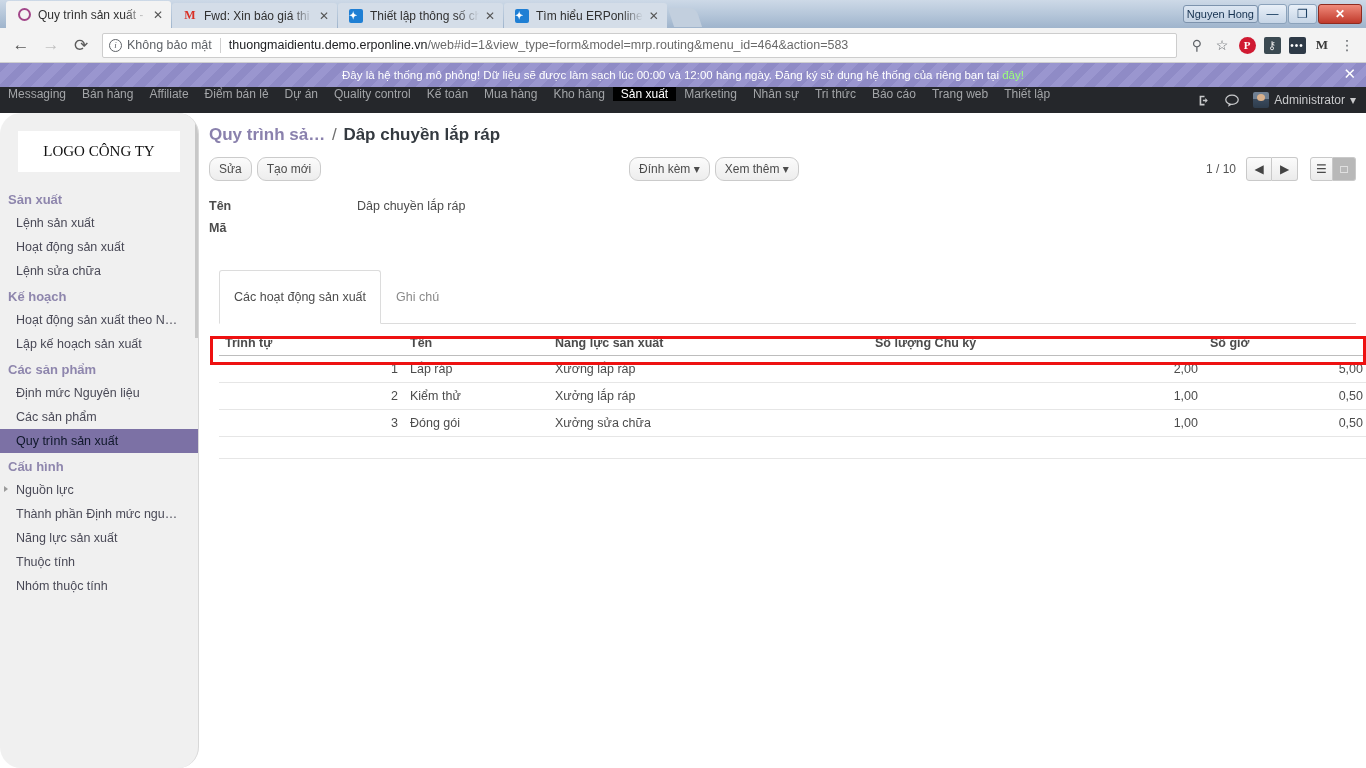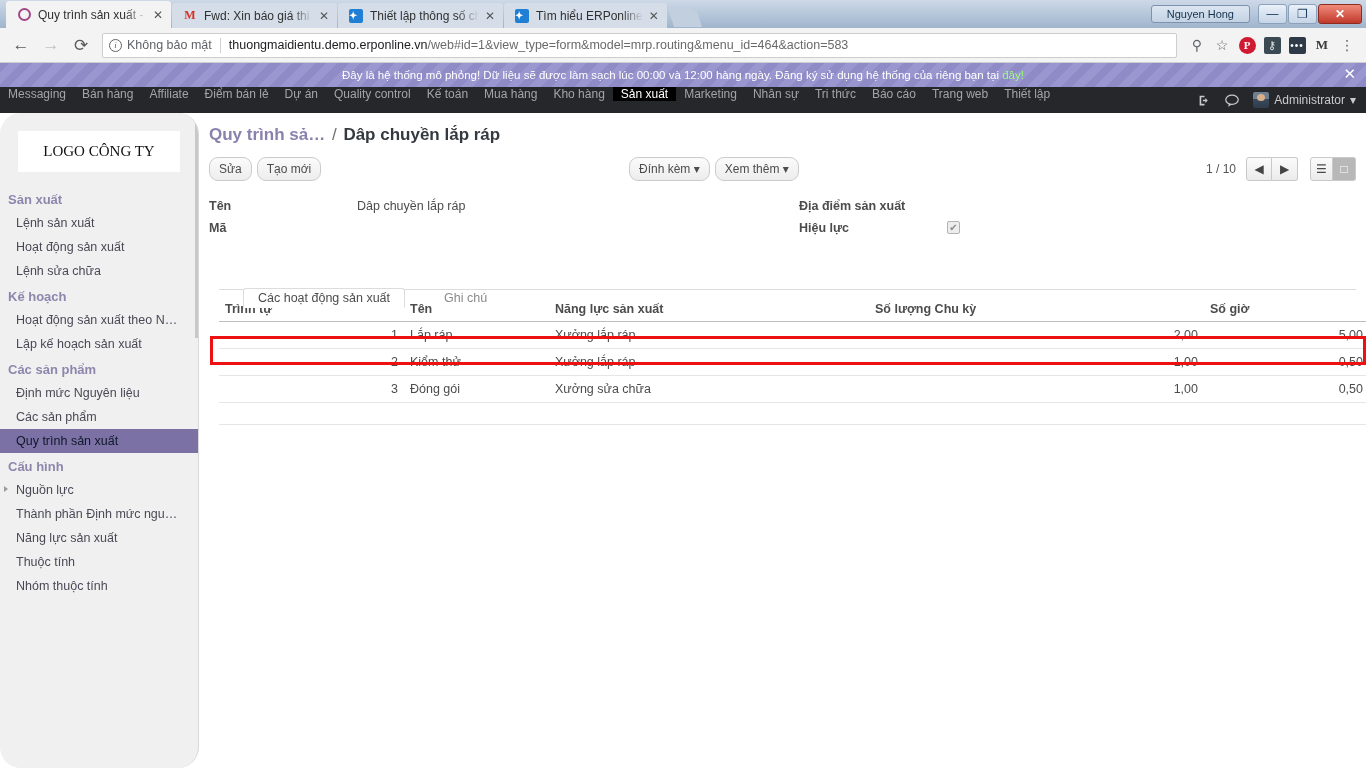--- a/index.html
+++ b/index.html
@@ -67,22 +67,21 @@
     border-top-left-radius: 2px; border-top-right-radius: 6px;
     transform: skewX(18deg);
   }
   .win-right {
     position: absolute; right: 0; top: 0;
     display: flex; align-items: center; height: 28px;
   }
   .user-chip {
     border: 1px solid #7d93ad; border-radius: 3px;
     background: linear-gradient(to bottom,#dce6f2,#c3d2e3);
-    font-size: 11px; padding: 2px 15px; color: #15314f;
-    margin-right: 8px;
+    font-size: 11px; padding: 2px 3px; color: #15314f;
   }
   .winbtn {
     width: 29px; height: 20px; margin-right: 1px;
     display: flex; align-items: center; justify-content: center;
     font-size: 12px; color: #1c3f63;
     background: linear-gradient(to bottom,#e9f0f8,#c6d5e6);
     border: 1px solid #8ba2bb; border-radius: 3px;
   }
   .winbtn.close {
     width: 44px; background: linear-gradient(to bottom,#f08a7b,#c0392b);
@@ -294,23 +293,23 @@
     border: 1px solid #b3b3b3; background: #ededed; border-radius: 2px;
     display: inline-flex; align-items: center; justify-content: center;
     font-size: 10px; color: #8a8a8a;
   }
 
   
   .notebook { margin-top: 26px; padding: 0 0 0 10px; }
   .nb-tabs { display: flex; border-bottom: 1px solid #dcdcdc; }
   .nb-tab {
     font-size: 12.5px; color: #8a8a8a;
-    padding: 2px 14px; cursor: pointer;
+    padding: 19px 14px; cursor: pointer;
     border: 1px solid transparent; border-bottom: none;
-    position: relative; top: 19px; margin-left: 24px;
+    position: relative; top: 1px;
   }
   .nb-tab.active {
     color: #4c4c4c; background: #fff;
     border-color: #dcdcdc; border-bottom: 1px solid #fff;
     border-radius: 3px 3px 0 0;
   }
 
   
   table.o-list { width: 100%; border-collapse: collapse; margin-top: 8px; table-layout: fixed; }
   table.o-list th {
@@ -515,30 +514,20 @@
     <div class="sheet">
       <div class="form-cols">
         <div class="form-col">
           <div class="frow">
             <div class="flabel">Tên</div>
             <div class="fvalue">Dâp chuyền lắp ráp</div>
           </div>
           <div class="frow">
             <div class="flabel">Mã</div>
             <div class="fvalue"></div>
-          </div>
-        </div>
-        <div class="form-col right">
-          <div class="frow">
-            <div class="flabel">Địa điểm sản xuất</div>
-            <div class="fvalue"></div>
-          </div>
-          <div class="frow">
-            <div class="flabel">Hiệu lực</div>
-            <div class="chk">✔</div>
           </div>
         </div>
       </div>
 
       <div class="notebook">
         <div class="nb-tabs">
           <div class="nb-tab active">Các hoạt động sản xuất</div>
           <div class="nb-tab">Ghi chú</div>
         </div>
 

